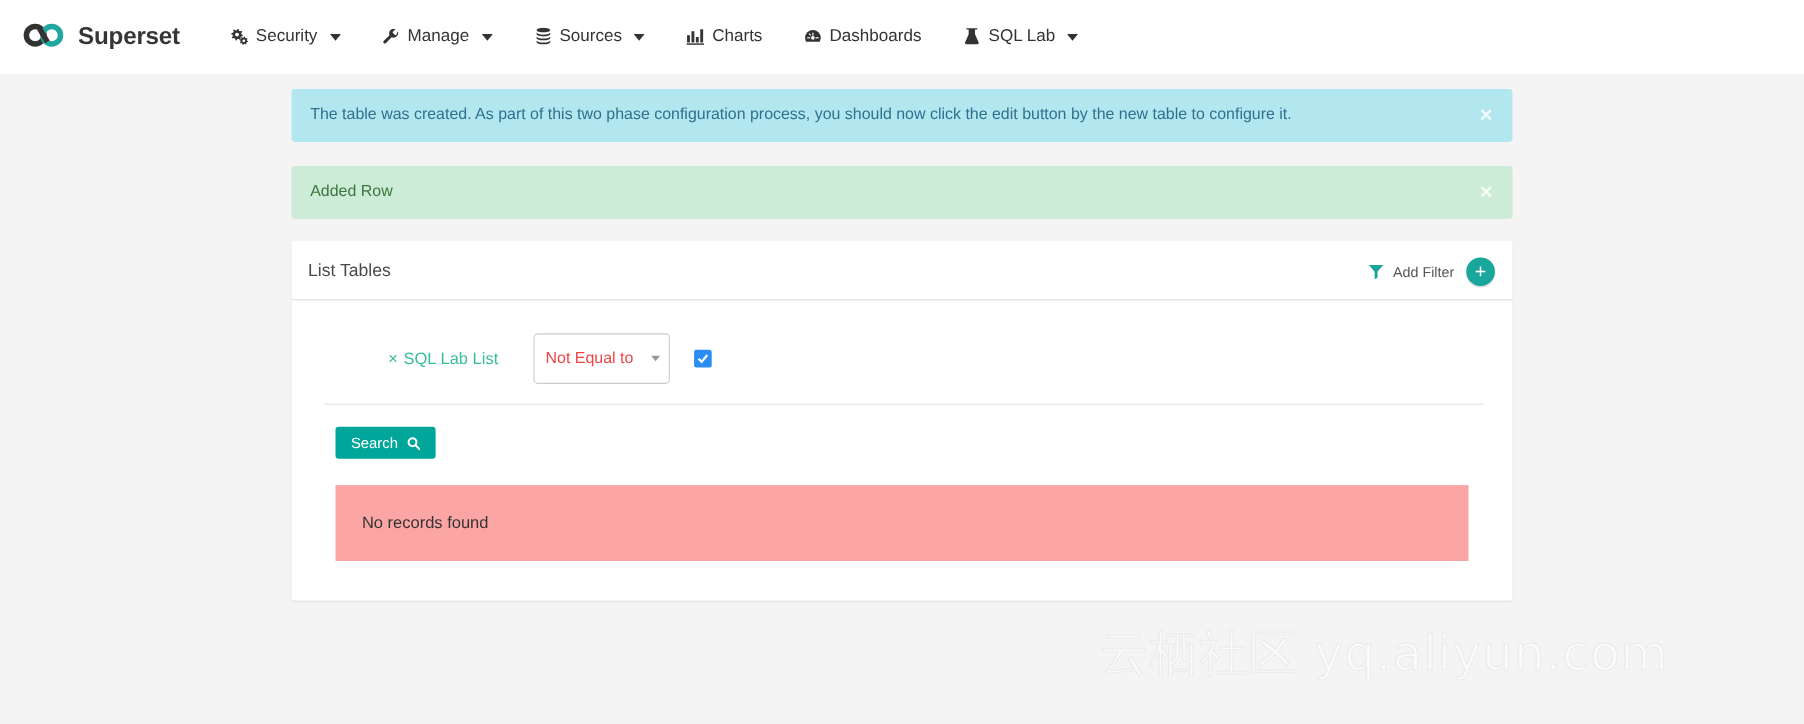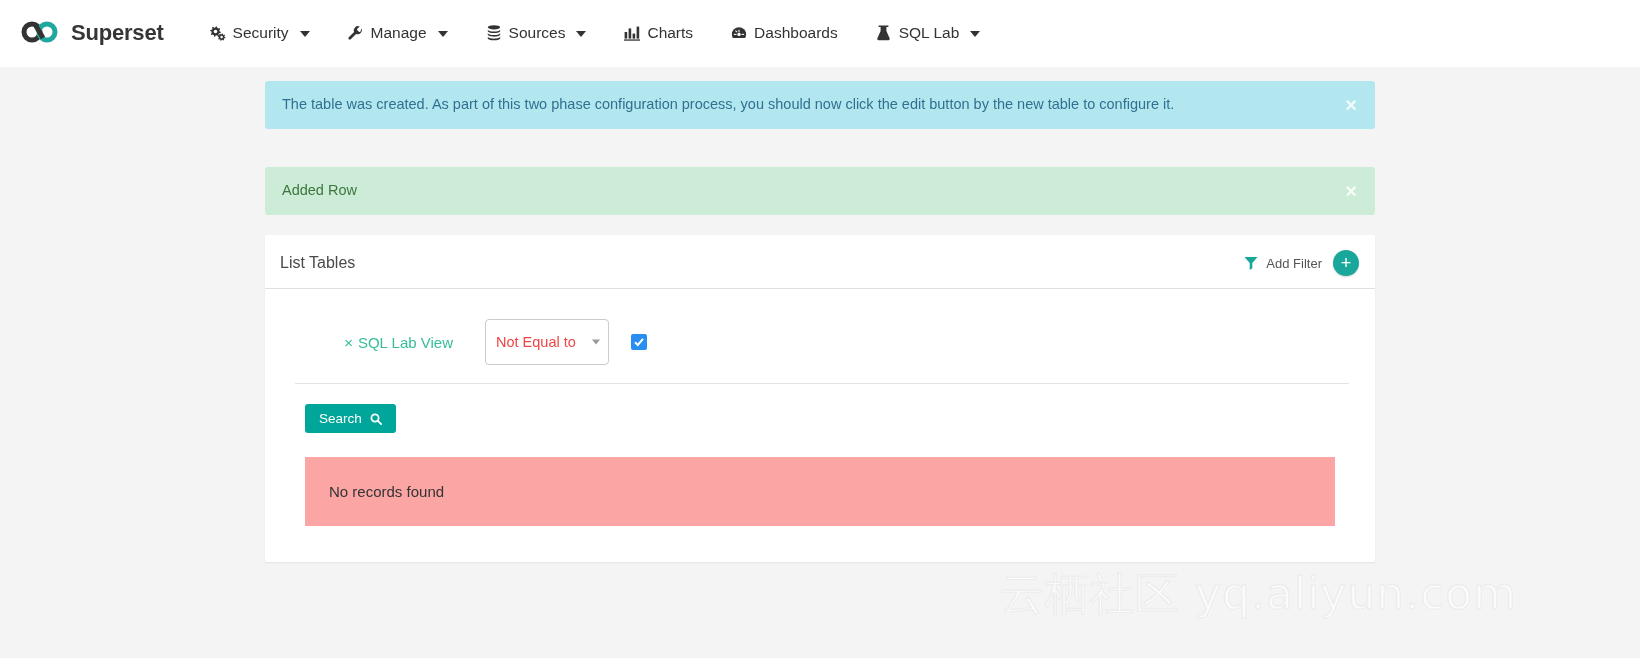--- a/index.html
+++ b/index.html
@@ -74,21 +74,21 @@
   }
   .alert-info {
     margin-top: 14px;
     background: #b2e7f0;
     color: #31708f;
     height: 48px;
     display: flex;
     align-items: center;
   }
   .alert-success {
-    margin-top: 38px;
+    margin-top: 22px;
     background: #cdecd7;
     color: #3c763d;
     height: 48px;
     display: flex;
     align-items: center;
   }
   .alert-close {
     position: absolute;
     right: 14px;
     top: 50%;
@@ -378,21 +378,21 @@
           <span>Add Filter</span>
         </div>
         <button class="plus-btn">+</button>
       </div>
     </div>
 
     <div class="filter-form">
 
       <div class="filter-row">
         <div class="filter-label">
-          <span class="x">×</span><span>SQL Lab View</span>
+          <span class="x">×</span><span>SQL Lab List</span>
         </div>
 
         <span class="select-wrap">
           <select class="op-select">
             <option>Not Equal to</option>
           </select>
           <span class="select-caret"></span>
         </span>
 
         <span class="filter-check">

